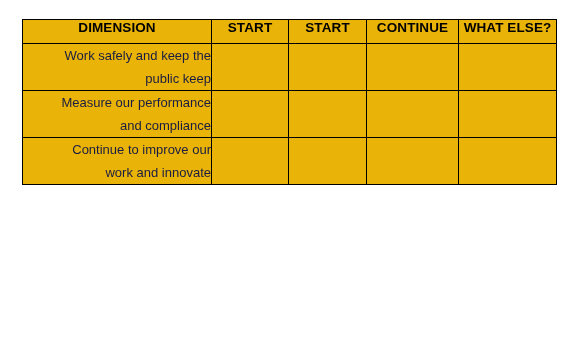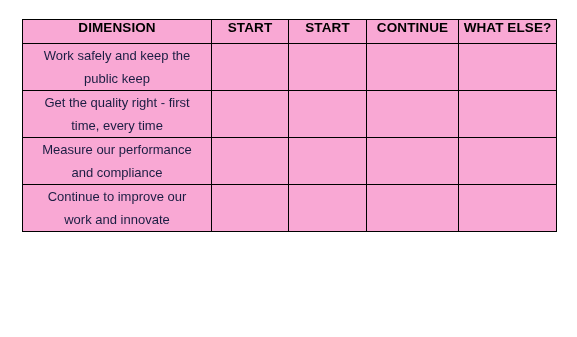--- a/index.html
+++ b/index.html
@@ -35,21 +35,21 @@
     border-collapse: collapse;
     table-layout: fixed;
     width: 534px;
     background: #ffffff;
   }
 
   table.grid th,
   table.grid td {
     border: 1px solid #000000;
     padding: 0;
-    background: #f9a8d4;
+    background: #eab308;
     vertical-align: top;
   }
 
   
   col.c-dimension { width: 189px; }
   col.c-stop      { width: 77px;  }
   col.c-start     { width: 78px;  }
   col.c-continue  { width: 92px;  }
   col.c-whatelse  { width: 98px;  }
 
@@ -67,21 +67,21 @@
 
   
   tbody td {
     font-size: 13px;
     line-height: 23px;
     color: #1a1d42;
   }
 
   td.dim-cell {
     padding: 0 3px 0 4px;
-    text-align: center;
+    text-align: right;
   }
 
   td.dim-cell .dim-line {
     display: block;
     height: 23px;
     line-height: 23px;
     white-space: nowrap;
     overflow: hidden;
   }
 
@@ -121,30 +121,20 @@
               <span class="dim-line">Work safely and keep the</span>
               <span class="dim-line">public keep</span>
             </td>
             <td class="blank-cell"></td>
             <td class="blank-cell"></td>
             <td class="blank-cell"></td>
             <td class="blank-cell"></td>
           </tr>
           <tr class="r2">
             <td class="dim-cell">
-              <span class="dim-line">Get the quality right - first</span>
-              <span class="dim-line">time, every time</span>
-            </td>
-            <td class="blank-cell"></td>
-            <td class="blank-cell"></td>
-            <td class="blank-cell"></td>
-            <td class="blank-cell"></td>
-          </tr>
-          <tr class="r2">
-            <td class="dim-cell">
               <span class="dim-line">Measure our performance</span>
               <span class="dim-line">and compliance</span>
             </td>
             <td class="blank-cell"></td>
             <td class="blank-cell"></td>
             <td class="blank-cell"></td>
             <td class="blank-cell"></td>
           </tr>
           <tr class="r2">
             <td class="dim-cell">

